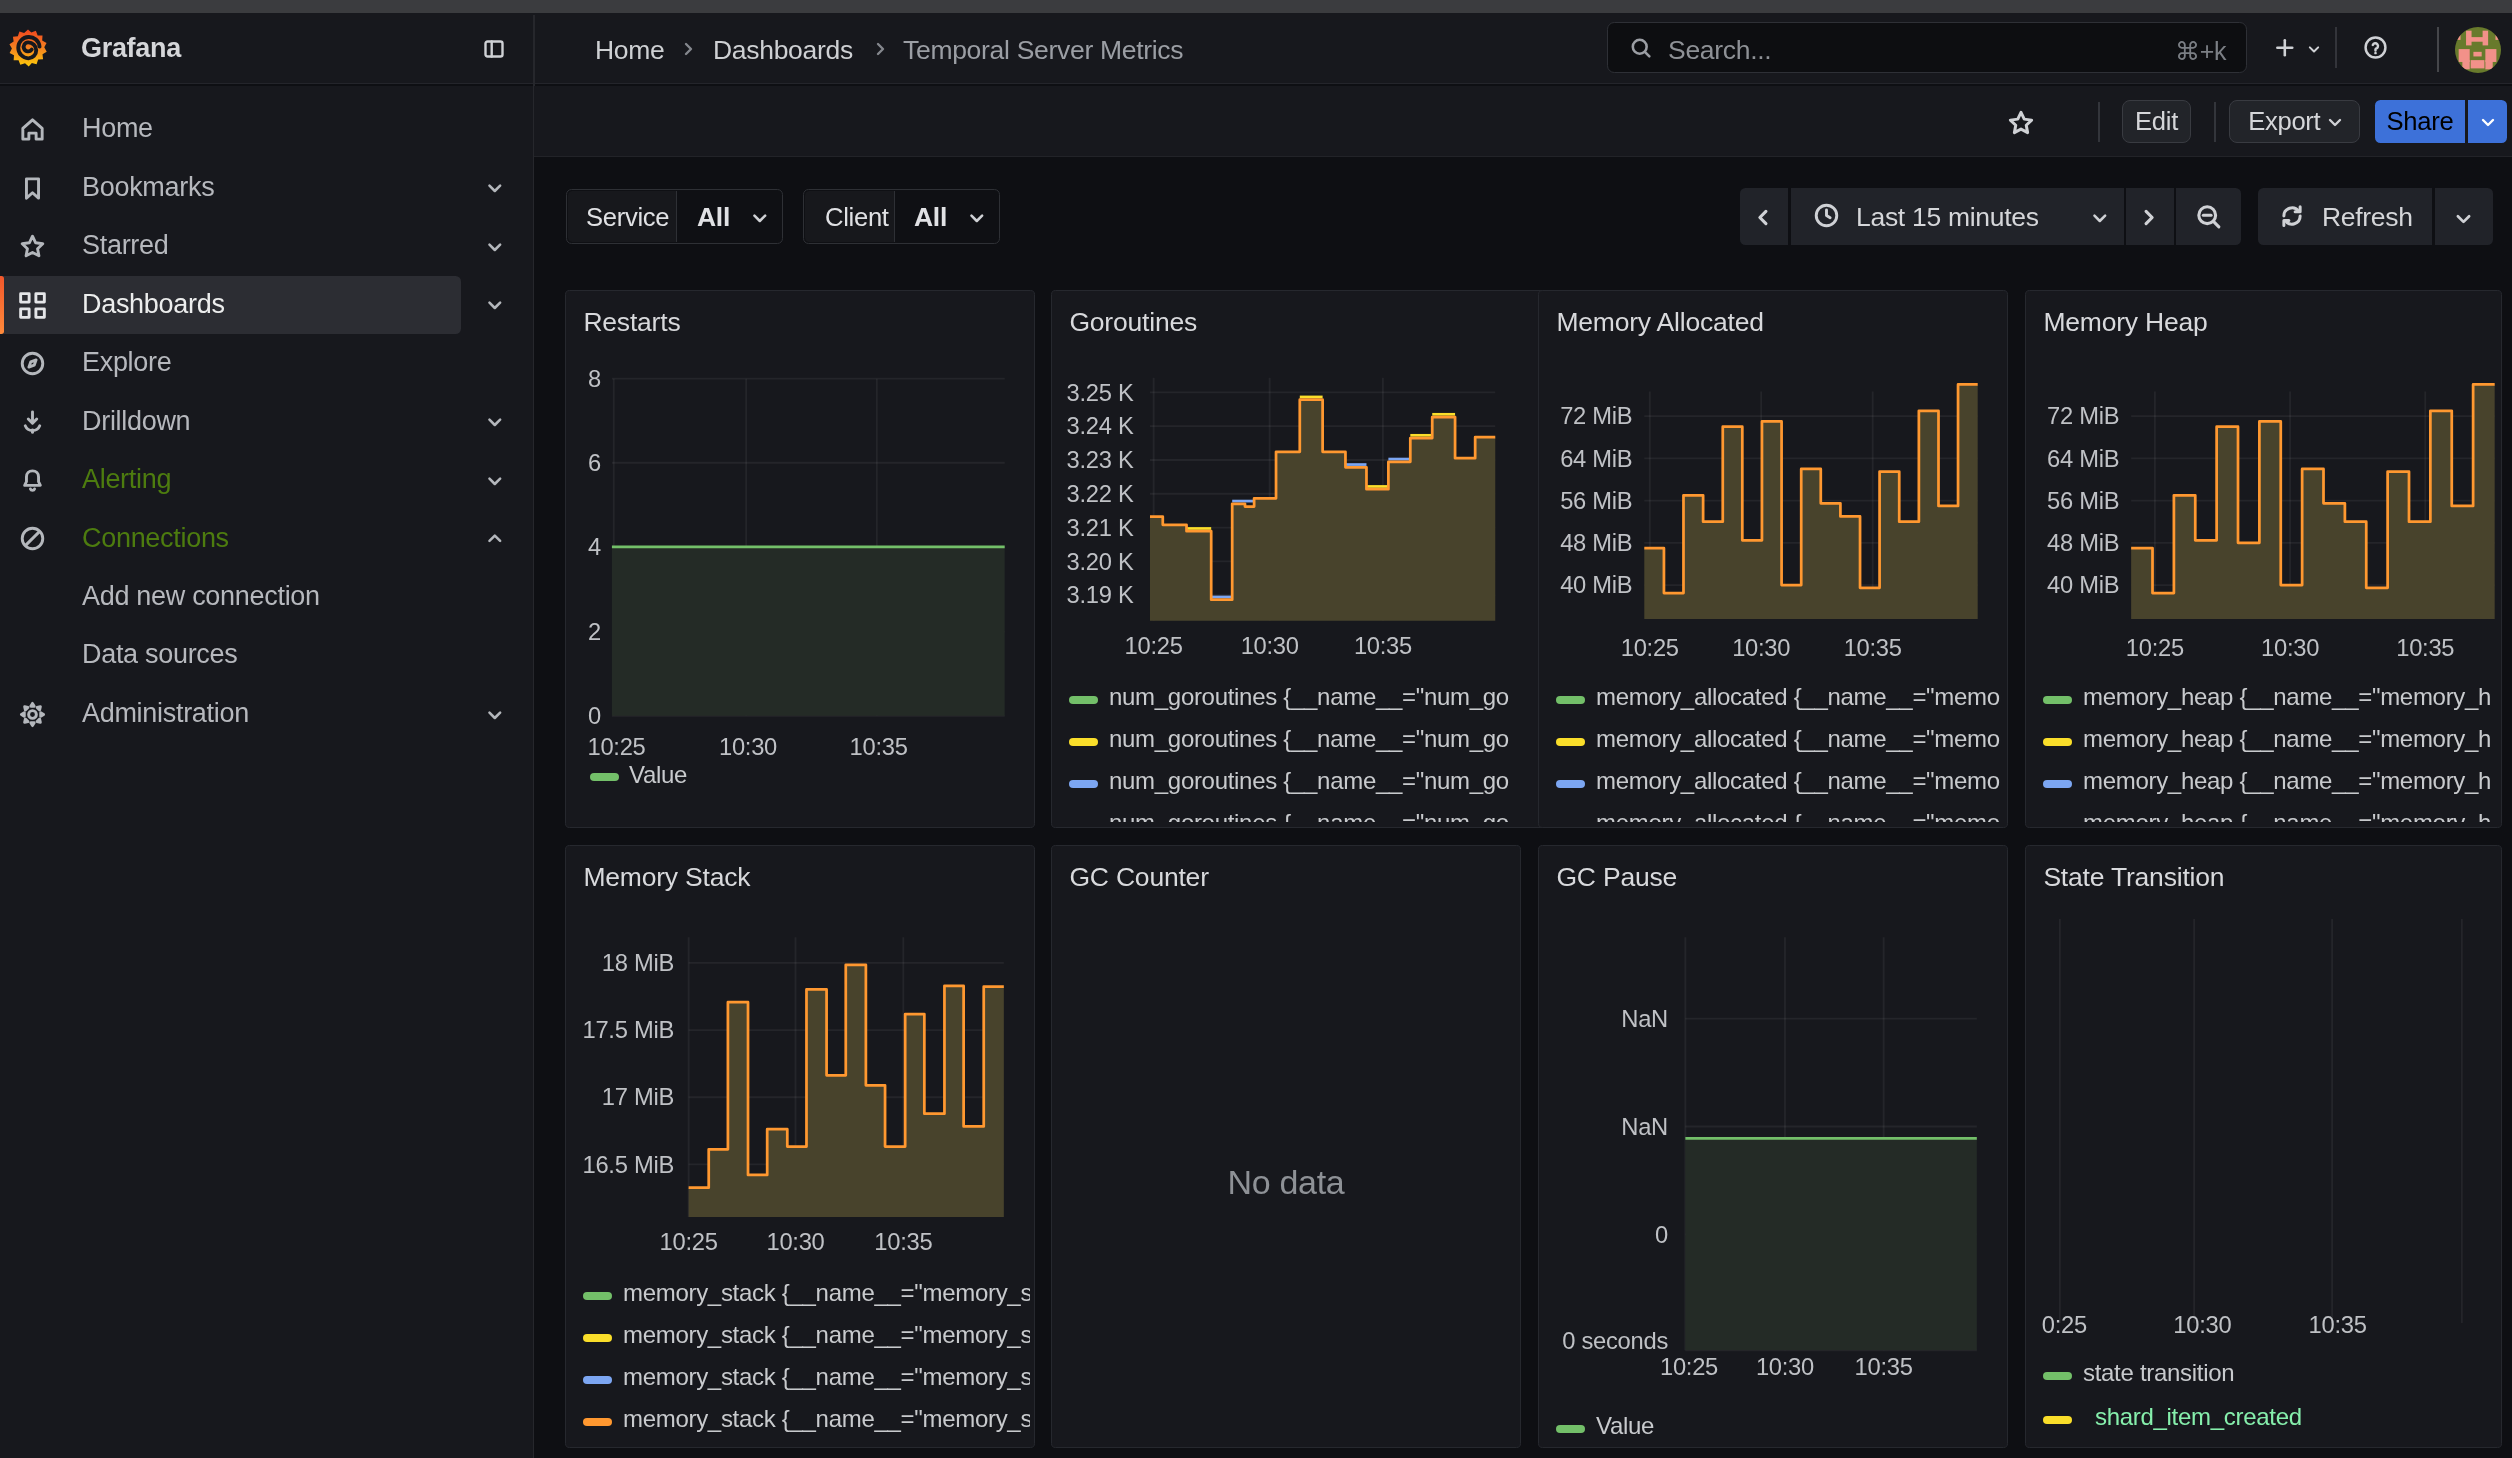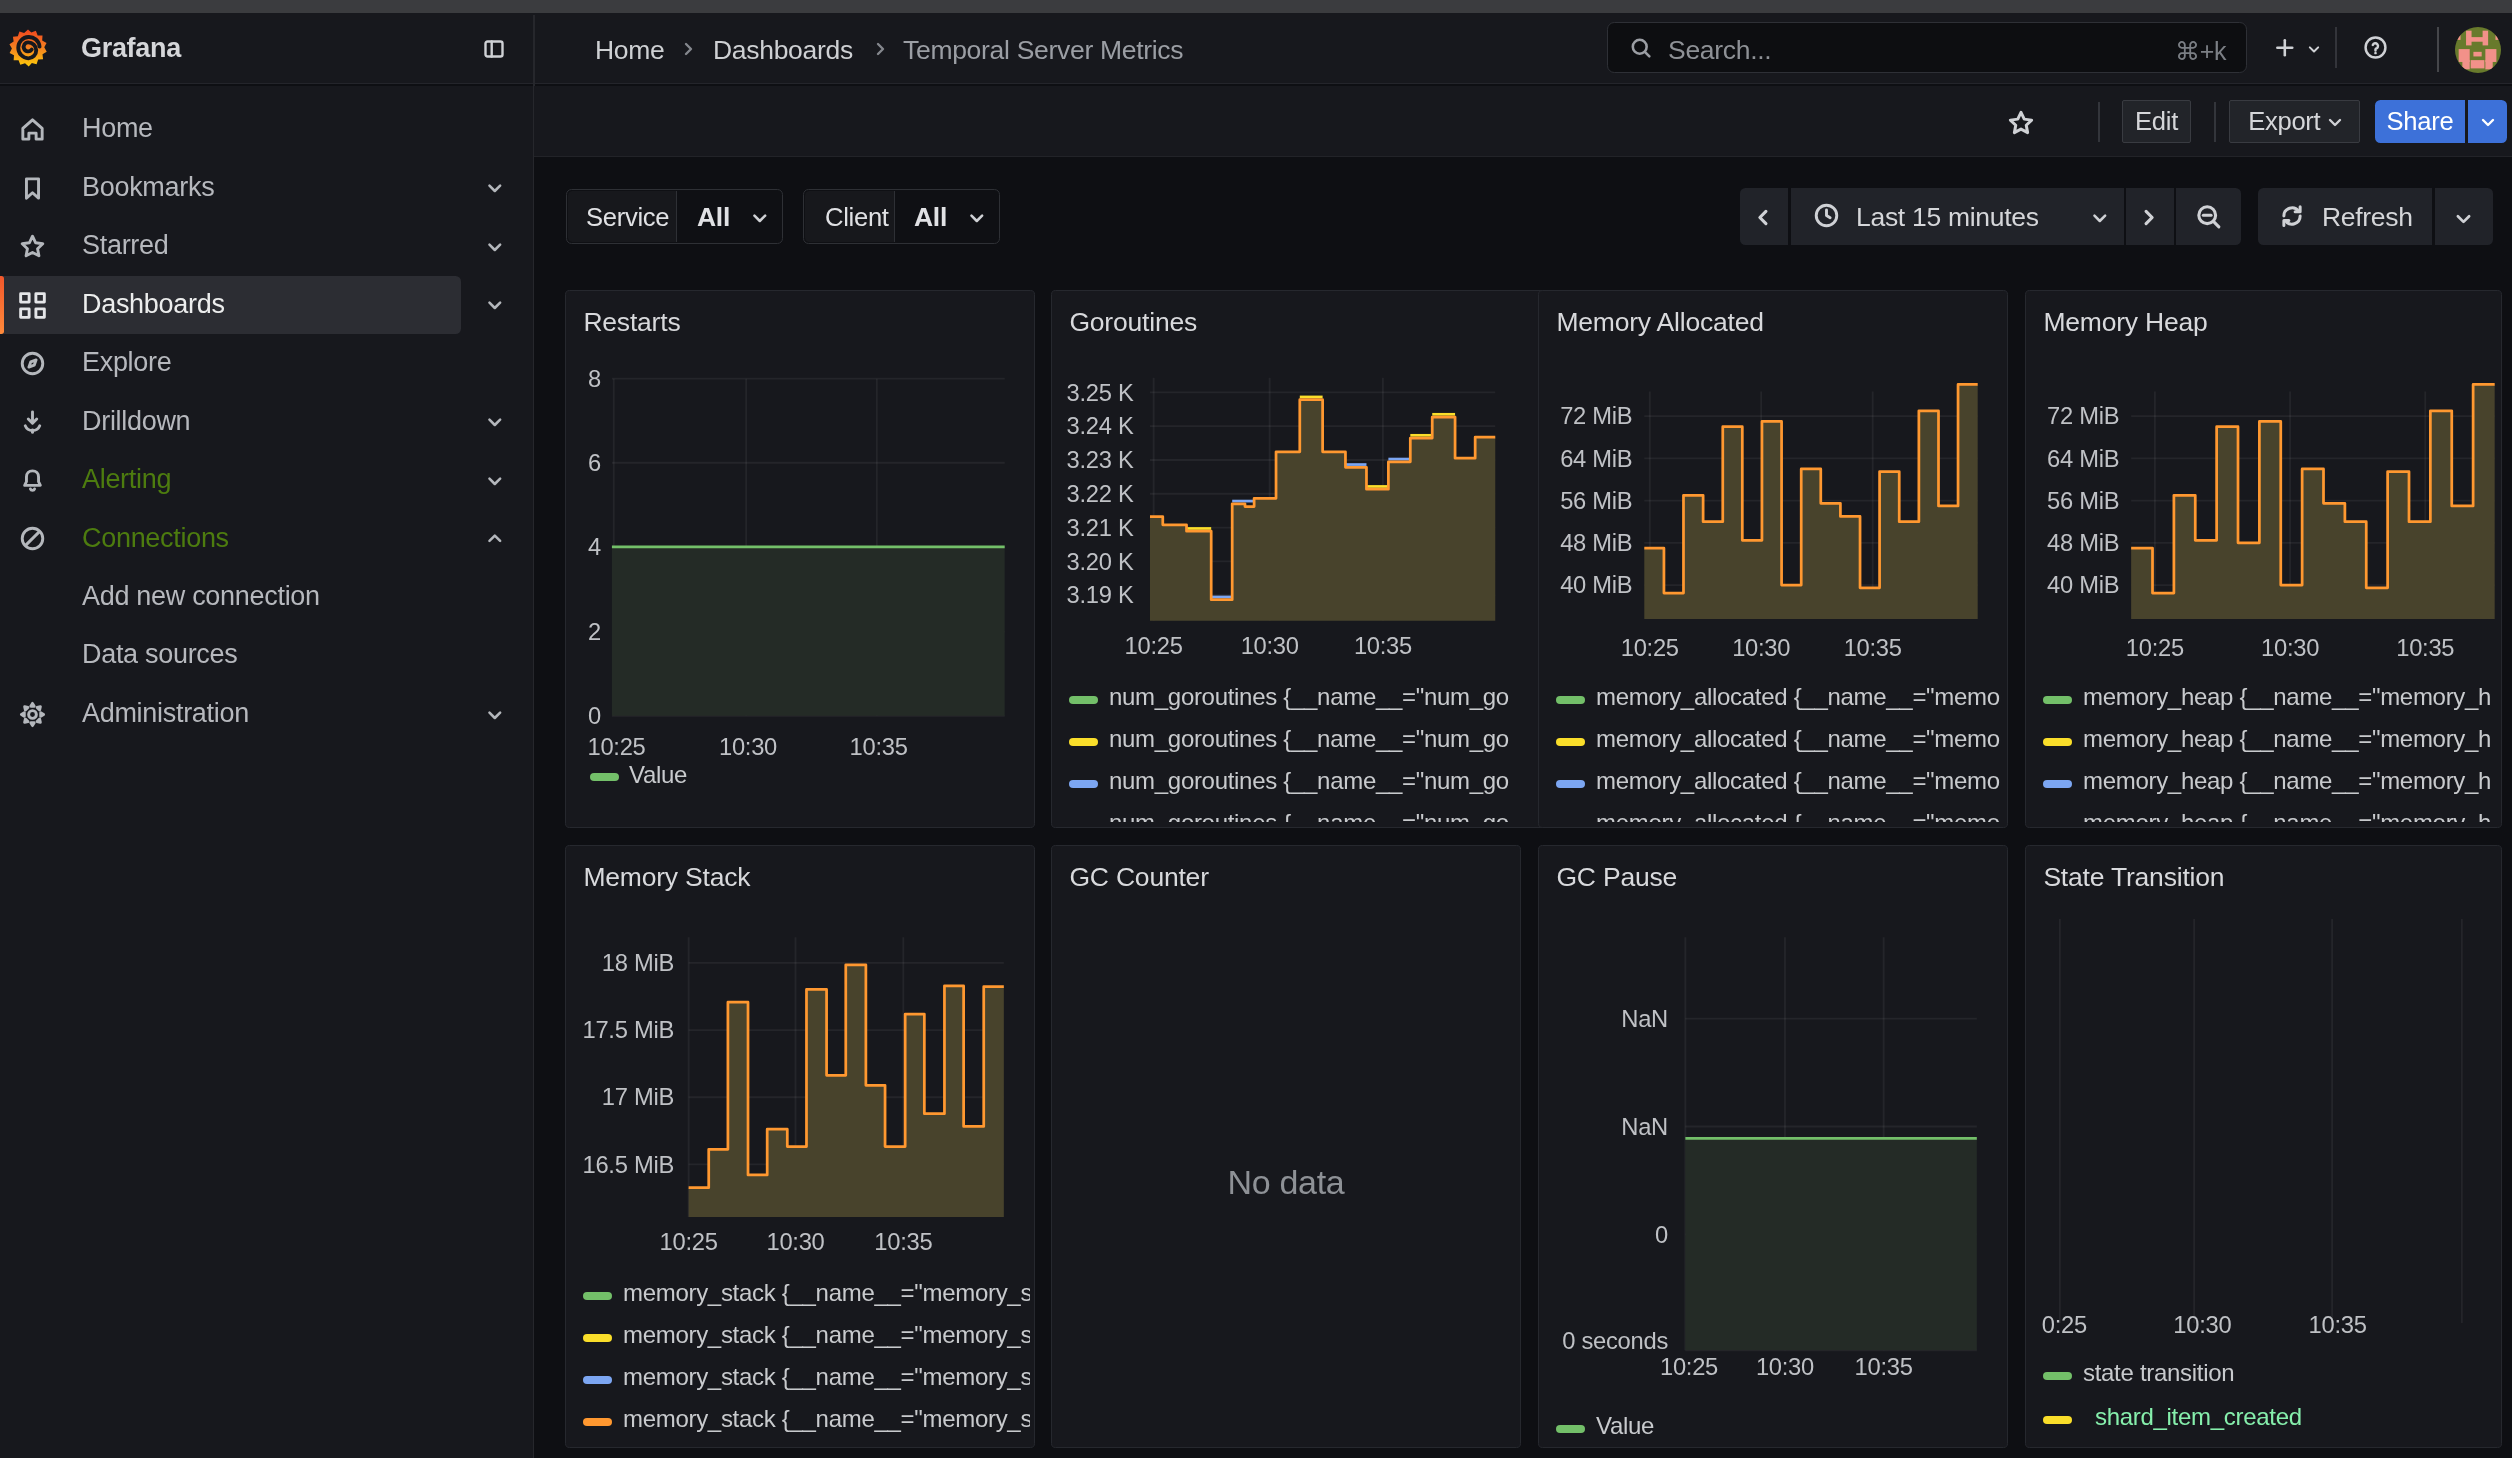--- a/index.html
+++ b/index.html
@@ -1,19 +1,19 @@
 <!DOCTYPE html>
 <html style="font-size:14.6px"><head><meta charset="utf-8"><style>
 * { margin:0; padding:0; box-sizing:border-box; }
 html,body { background:#0e0f13; overflow:hidden; }
 #root { position:relative; width:2512px; height:1458px; overflow:hidden;
   font-family:"Liberation Sans", sans-serif; letter-spacing:-0.3px; background:#0e0f13; }
 .panel { position:absolute; background:#17181d; border:1.8px solid #26282e; border-radius:4.6px; }
 .ptitle { position:absolute; left:17.4px; top:16.4px; font-size:26.5px; font-weight:400; color:#d8d9dc; letter-spacing:-0.2px; }
-.btn { position:absolute; height:43px; border-radius:2px; background:#222429; border:0.9px solid #393b41;
+.btn { position:absolute; height:43px; border-radius:8px; background:#222429; border:0.9px solid #393b41;
   color:#d5d6d9; font-size:25.6px; display:flex; align-items:center; justify-content:center; }
 .tpseg { position:absolute; top:188px; height:57px; background:#212329; }
 </style></head><body>
 <div id="root">
 
 <div style="position:absolute;left:0;top:0;width:2512px;height:12.8px;background:#3b3c3f"></div>
 
 <div style="position:absolute;left:0;top:12.8px;width:2512px;height:71px;background:#17181d;border-bottom:1.8px solid #24252b"></div>
 <svg style="position:absolute;left:7.3px;top:27px" width="42" height="42" viewBox="0 0 24 24">
 <defs>
@@ -92,21 +92,21 @@
 <svg style="position:absolute;left:2006px;top:108px" width="30" height="30" viewBox="0 0 24 24" fill="none" stroke="#cfd1d5" stroke-width="2.4" stroke-linecap="round" stroke-linejoin="round">
       <path d="M12 3.5 L14.6 8.9 L20.5 9.7 L16.2 13.8 L17.3 19.7 L12 16.9 L6.7 19.7 L7.8 13.8 L3.5 9.7 L9.4 8.9 Z"></path>
     </svg>
 <div style="position:absolute;left:2098px;top:102px;width:1.8px;height:40px;background:#33353b"></div>
 <div class="btn" style="left:2122px;top:100px;width:69px">Edit</div>
 <div style="position:absolute;left:2214px;top:102px;width:1.8px;height:40px;background:#33353b"></div>
 <div class="btn" style="left:2229px;top:100px;width:131px">Export&nbsp;&nbsp;&nbsp;</div>
 <svg style="position:absolute;left:2323px;top:110px;transform:rotate(0deg)" width="24" height="24" viewBox="0 0 24 24" fill="none" stroke="#cfd1d5" stroke-width="2.4" stroke-linecap="round" stroke-linejoin="round">
       <path d="M7 10 L12 15 L17 10"></path>
     </svg>
-<div class="btn" style="left:2375px;top:100px;width:90px;background:#3D71D9;border:none;color:#ffffff;border-radius:5.5px 0 0 5.5px">Share</div>
+<div class="btn" style="left:2375px;top:100px;width:90px;background:#3D71D9;border:none;color:#000000;border-radius:5.5px 0 0 5.5px">Share</div>
 <div class="btn" style="left:2468px;top:100px;width:39px;background:#3D71D9;border:none;border-radius:0 5.5px 5.5px 0"></div>
 <svg style="position:absolute;left:2476px;top:110px;transform:rotate(0deg)" width="24" height="24" viewBox="0 0 24 24" fill="none" stroke="#fff" stroke-width="2.4" stroke-linecap="round" stroke-linejoin="round">
       <path d="M7 10 L12 15 L17 10"></path>
     </svg>
 
 <div style="position:absolute;left:0;top:86px;width:534px;height:1372px;background:#17181d;border-right:1.8px solid #26272c"></div>
 <div style="position:absolute;left:0;top:276px;width:461px;height:58px;background:#2c2d33;border-radius:0 5.5px 5.5px 0"></div>
     <div style="position:absolute;left:0;top:276px;width:3.7px;height:58px;background:linear-gradient(#F2572B,#FF8A3B);border-radius:0 2.7px 2.7px 0"></div>
     <svg style="position:absolute;left:18px;top:115px" width="29" height="29" viewBox="0 0 24 24" fill="none" stroke="#b4b7bc" stroke-width="2.4" stroke-linecap="round" stroke-linejoin="round">
       <path d="M4 11 L12 4 L20 11 V20 H15 V15 H9 V20 H4 Z"></path>

